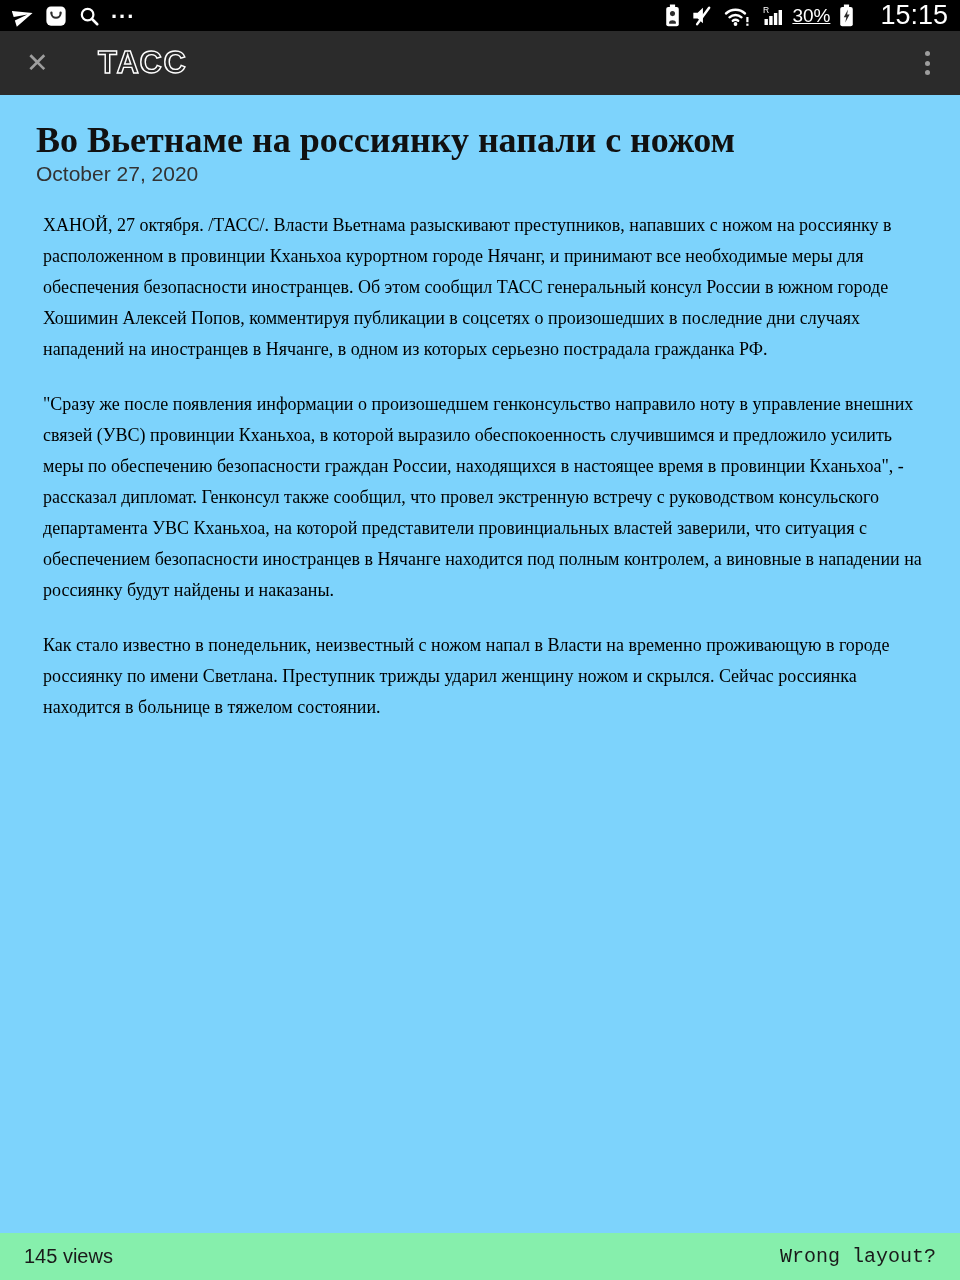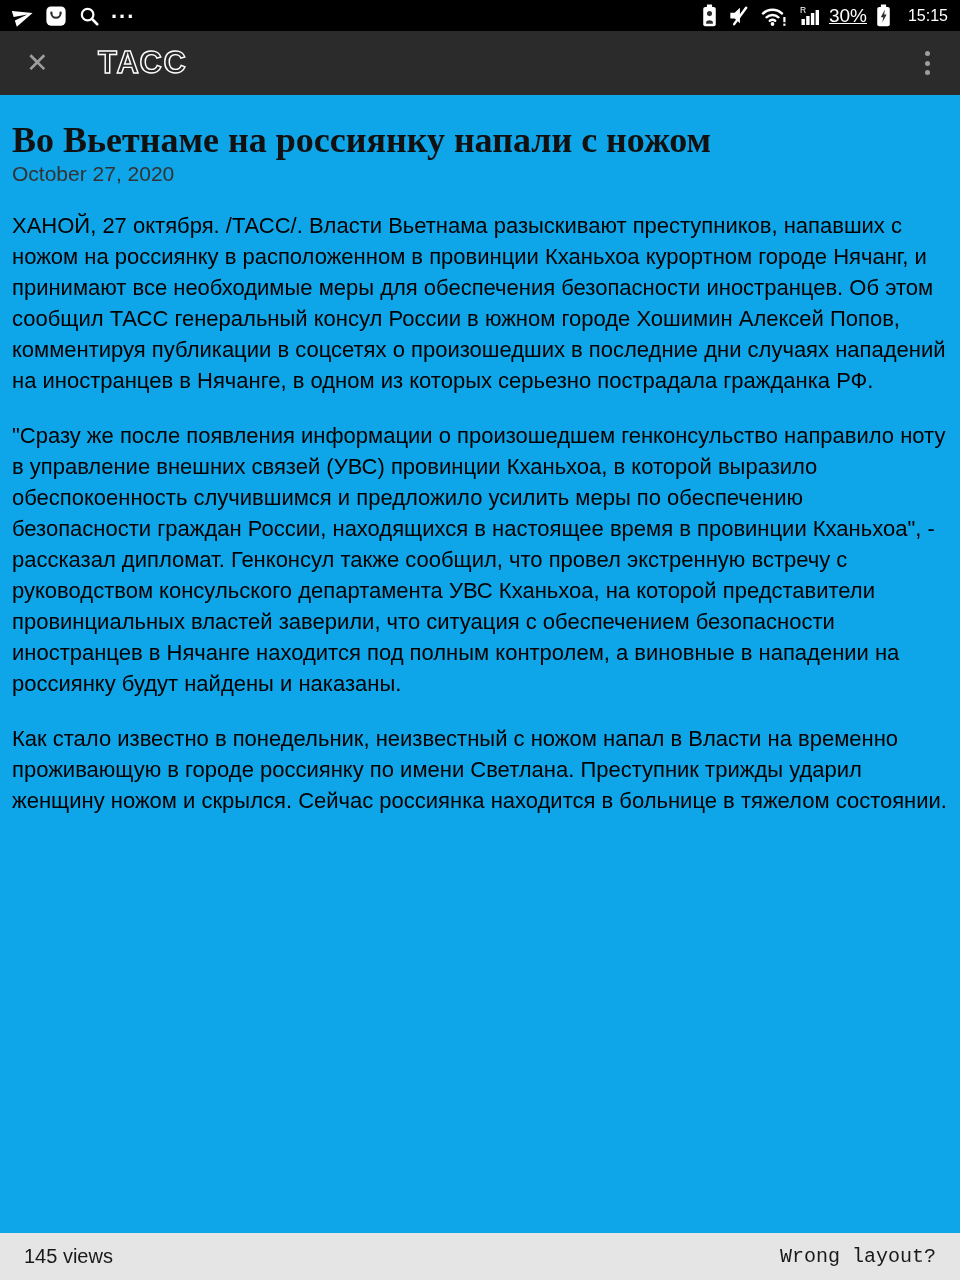--- a/index.html
+++ b/index.html
@@ -14,21 +14,21 @@
   
   .status-bar{
     height:31px;flex:0 0 31px;background:#000000;color:#ffffff;
     display:flex;align-items:center;padding:0 12px;box-sizing:border-box;
   }
   .sb-left{display:flex;align-items:center;gap:11px;}
   .sb-right{margin-left:auto;display:flex;align-items:center;gap:9px;}
   .sb-icon{display:flex;align-items:center;}
   .more-dots{font-size:22px;font-weight:bold;letter-spacing:2px;line-height:0;position:relative;top:-5px;}
   .sb-percent{font-size:19px;text-decoration:underline;}
-  .sb-time{font-size:16px;margin-left:8px;}
+  .sb-time{font-size:27px;margin-left:17px;}
 
   
   .app-header{
     height:64px;flex:0 0 64px;background:#2b2b2b;
     display:flex;align-items:center;padding:0 26px;box-sizing:border-box;
   }
   .close-btn{
     color:#9e9e9e;font-size:27px;line-height:1;width:32px;
     background:none;border:none;padding:0;cursor:pointer;text-align:left;
     font-family:"Liberation Sans",sans-serif;
@@ -40,42 +40,42 @@
     -webkit-text-stroke:1.4px #ffffff;
   }
   .kebab{
     margin-left:auto;background:none;border:none;cursor:pointer;
     display:flex;flex-direction:column;gap:4.5px;padding:4px;
   }
   .kebab i{width:5px;height:5px;border-radius:50%;background:#9e9e9e;display:block;}
 
   
   .content{
-    flex:1 1 auto;background:#0ea5e9;padding:0 12px;box-sizing:border-box;overflow:hidden;
+    flex:1 1 auto;background:#7dd3fc;padding:0 36px;box-sizing:border-box;overflow:hidden;
   }
   .article-title{
     font-family:"Liberation Serif","DejaVu Serif",serif;
     font-size:36px;line-height:1.2;font-weight:700;color:#111111;
     margin:24px 0 0 0;
   }
   .article-subtitle{
     font-family:"Liberation Serif","DejaVu Serif",serif;
     font-size:29px;line-height:1.2;font-weight:700;color:#111111;
     margin:23px 0 0 0;
   }
   .article-date{
     font-size:21px;color:#333333;
   }
   .para{
-    font-size:22px;line-height:31px;color:#000000;margin:24px 0 0 0;
+    font-size:18px;line-height:31px;color:#000000;margin:24px 0 0 7px;font-family:Liberation Serif, serif;
   }
 
   
   .footer{
-    height:47px;flex:0 0 47px;background:#e5e5e5;
+    height:47px;flex:0 0 47px;background:#86efac;
     display:flex;align-items:center;justify-content:space-between;
     padding:0 24px;box-sizing:border-box;
     font-size:20px;color:#1a1a1a;
   }
   .wrong-layout{
     background:none;border:none;padding:0;cursor:pointer;
     font-size:20px;color:#1a1a1a;font-family:Liberation Mono, monospace;
   }
 </style>
 </head>

